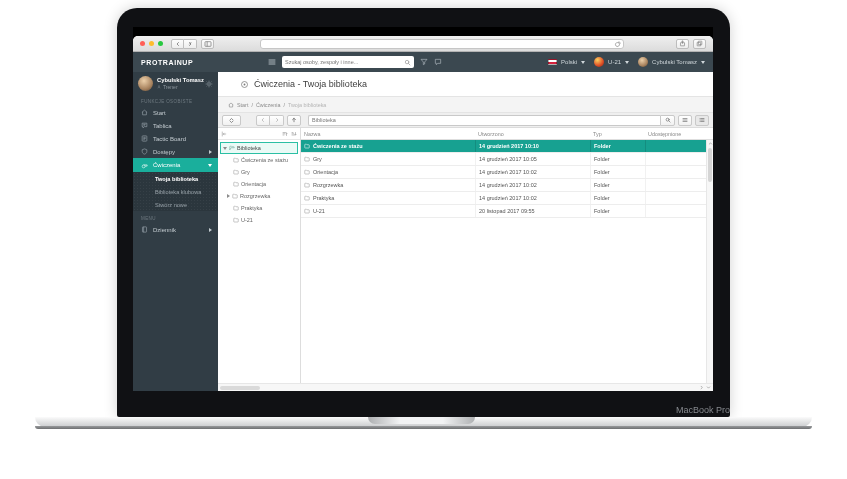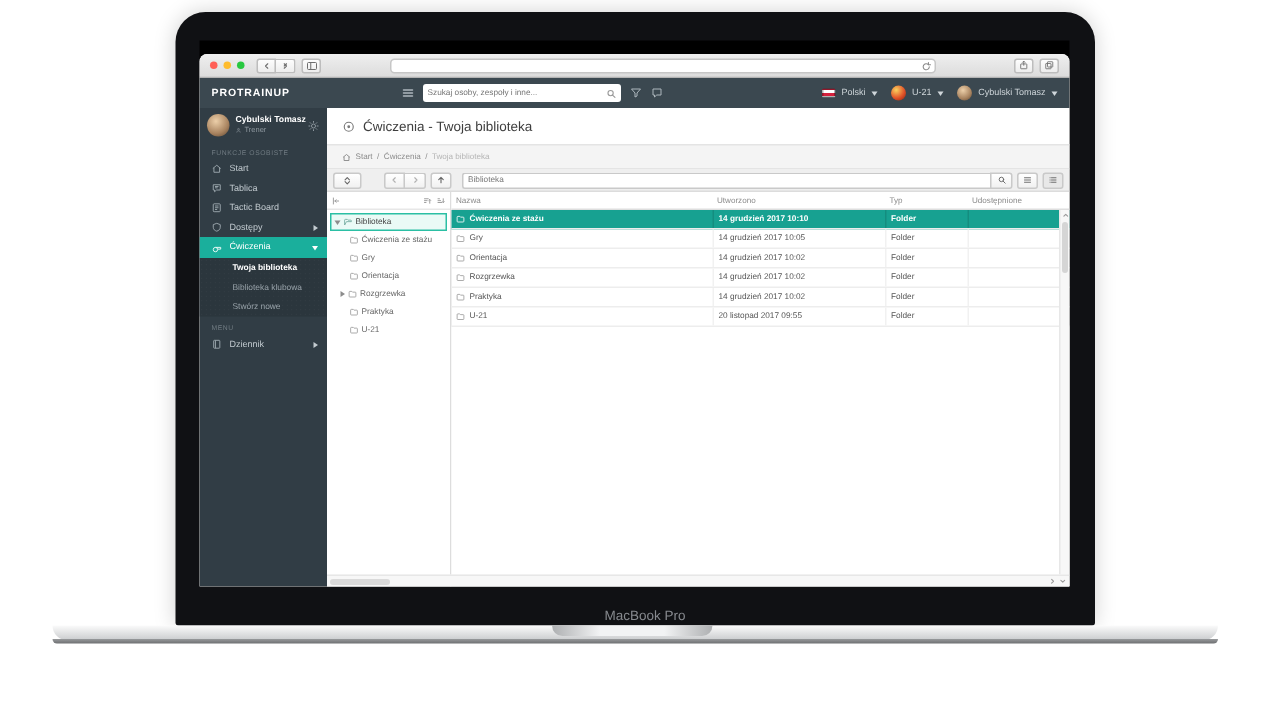--- a/index.html
+++ b/index.html
@@ -4,21 +4,21 @@
 <style>
   * { margin:0; padding:0; box-sizing:border-box; }
   html,body { width:847px; height:479px; background:#fff; overflow:hidden;
               font-family:"Liberation Sans", sans-serif; }
   .stage { position:relative; width:847px; height:479px; }
 
   
   .bezel { position:absolute; left:117px; top:8px; width:613px; height:409px;
            background:#101114; border-radius:20px 20px 2px 2px;
            box-shadow:0 0 14px rgba(0,0,0,.18); }
-  .macbook-label { position:absolute; left:0; right:0; bottom:2px; text-align:center;
+  .macbook-label { position:absolute; left:0; right:0; bottom:2px; text-align:right;
                    color:#86898e; font-size:9px;margin-left:13px; }
   .screen { position:absolute; left:133px; top:27px; width:580px; height:364px; background:#000; }
   .base { position:absolute; left:35px; top:417px; width:777px; height:10px;
           background:linear-gradient(#fbfbfb,#c9cbcd); border-radius:0 0 12px 12px;
           box-shadow:0 7px 10px -5px rgba(0,0,0,.35); }
   .base-notch { position:absolute; left:368px; top:417px; width:107px; height:7px;
           background:linear-gradient(90deg,#aeb0b2,#f2f3f4 30%,#f2f3f4 70%,#aeb0b2);
           border-radius:0 0 9px 9px; }
   .base-edge { position:absolute; left:35px; top:426px; width:777px; height:3px;
           background:linear-gradient(#97999b,#6e7072); border-radius:0 0 14px 14px; }
@@ -88,21 +88,21 @@
            background-image:radial-gradient(rgba(255,255,255,.05) .5px, transparent .6px);
            background-size:3px 3px; }
   .submenu-item { height:13px; display:flex; align-items:center; padding-left:22px;
            font-size:5.6px; color:#98a2a9; }
   .submenu-item.active { color:#fff; font-weight:bold; }
   .sidebar-fill { flex:1; }
 
   
   .main { flex:1; display:flex; flex-direction:column; background:#fff; min-width:0; }
   .pagetitle { height:24px; flex:0 0 24px; display:flex; align-items:center; gap:5px;
-           padding-left:10px; color:#3e3e3e; font-size:9px; }
+           padding-left:22px; color:#3e3e3e; font-size:9px; }
   .pagetitle .ticon { color:#7a7a7a; display:flex; }
   .breadcrumb { height:17px; flex:0 0 17px; background:#f4f4f4; border-top:1px solid #e4e4e4;
            border-bottom:1px solid #e4e4e4; display:flex; align-items:center; gap:3px;
            padding-left:10px; font-size:5.4px; color:#8b8b8b; }
   .breadcrumb .bicon { color:#8b8b8b; display:flex; }
   .crumb-last { color:#b4b4b4; }
   .toolbar { height:15px; flex:0 0 15px; background:#efefef; border-bottom:1px solid #dcdcdc;
            display:flex; align-items:center; padding:0 4px; gap:3px; }
   .tbtn { height:11px; min-width:14px; background:linear-gradient(#fff,#f1f1f1);
            border:1px solid #c9c9c9; border-radius:2px; display:flex; align-items:center;

